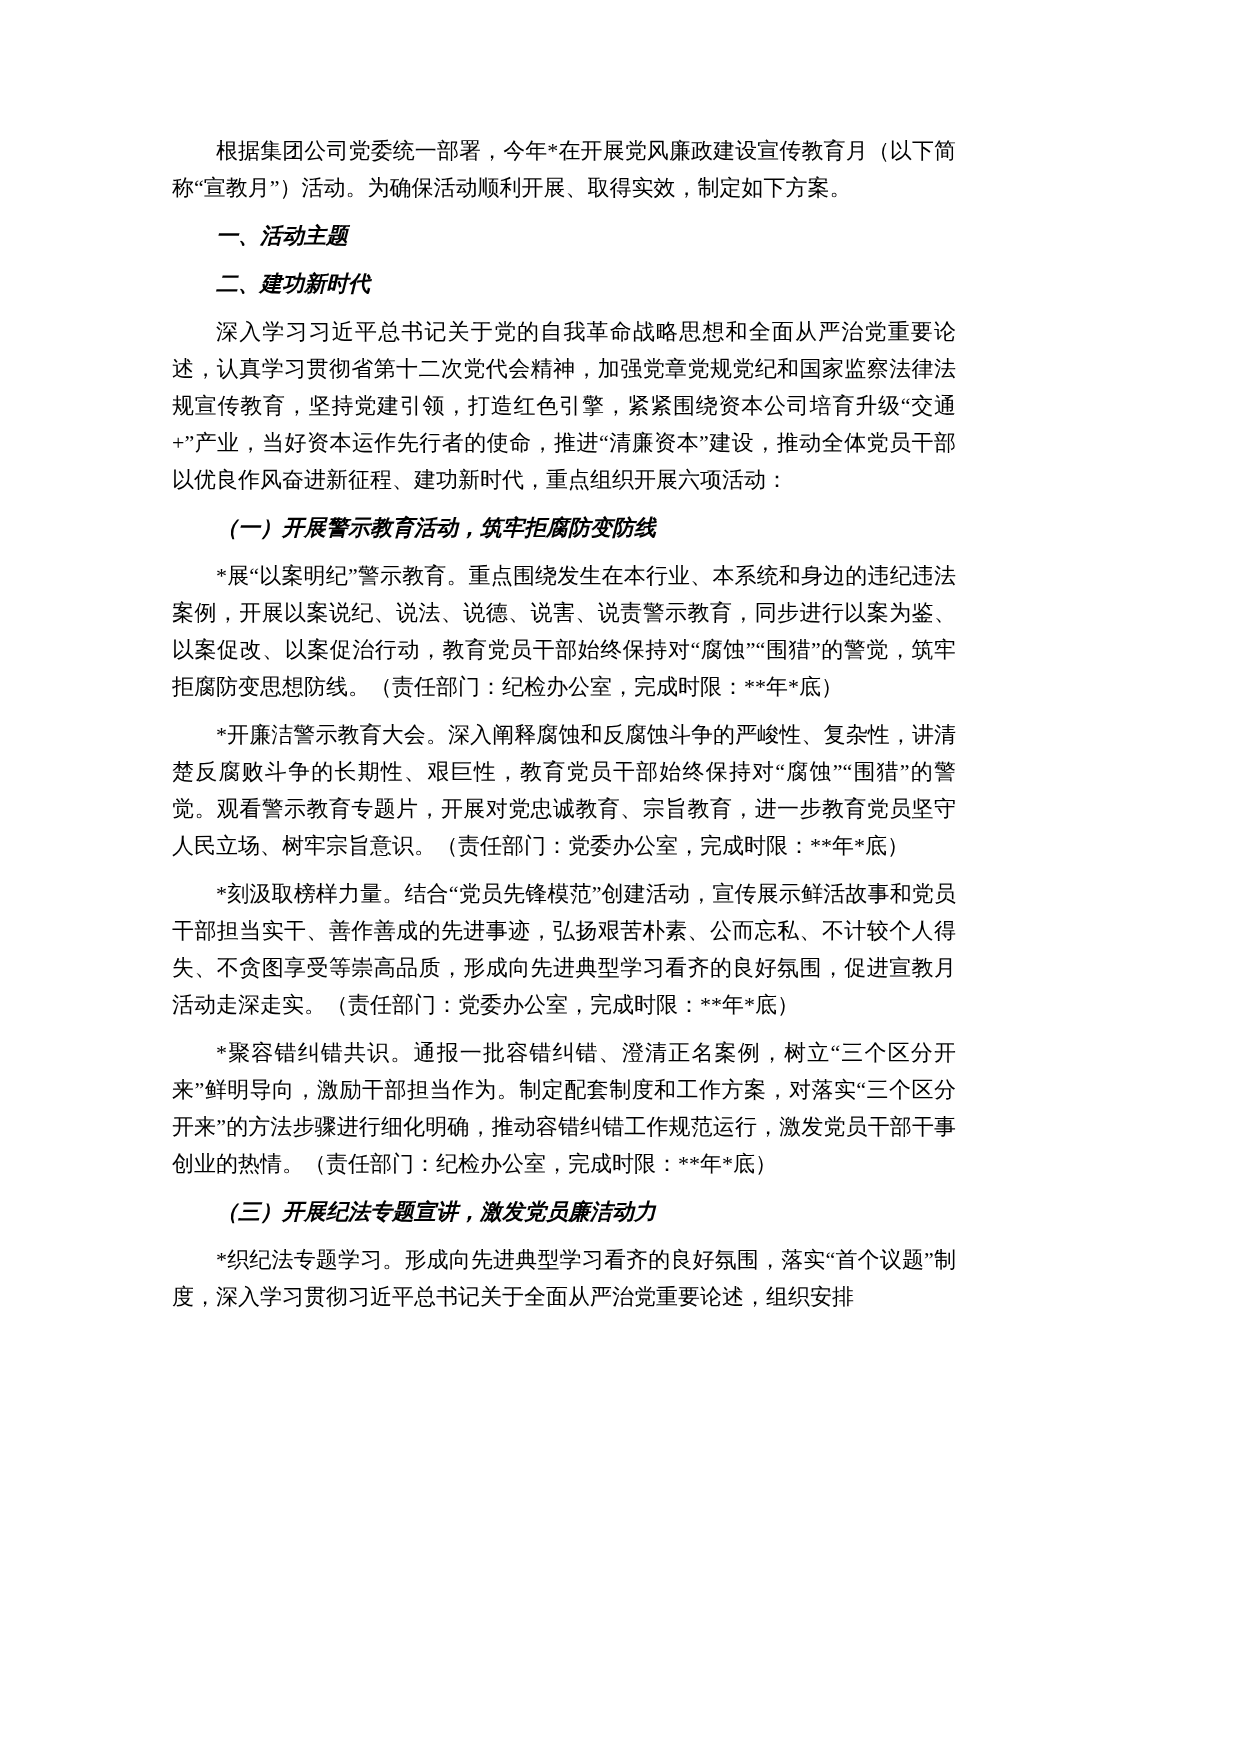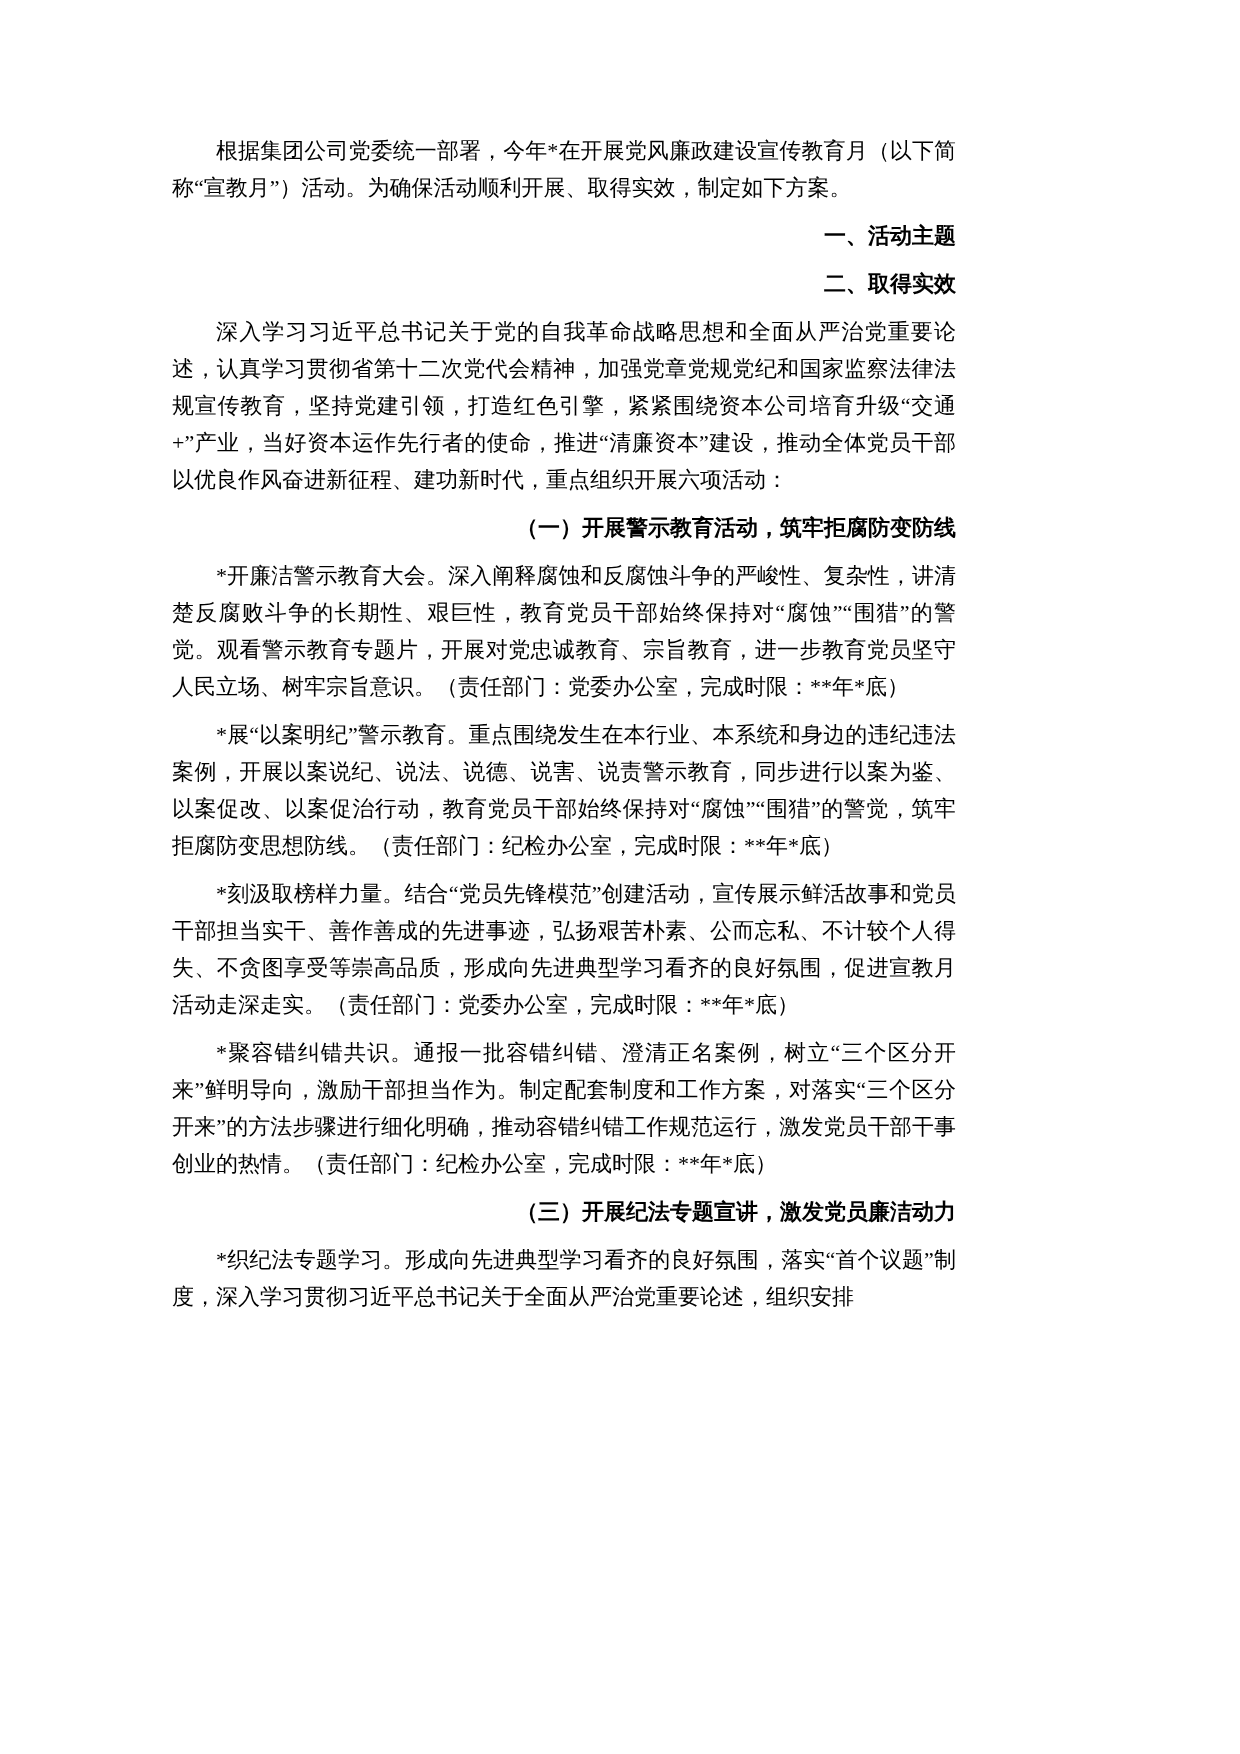--- a/index.html
+++ b/index.html
@@ -25,33 +25,34 @@
   .content p {
     margin: 0 0 11px 0;
     font-size: 22px;
     line-height: 37px;
     text-align: justify;
     text-indent: 2em;
     word-break: break-all;
   }
   .content p.heading {
     font-weight: bold;
-    text-align: right;
+    text-align: left;
+    font-style: italic;
   }
 </style>
 </head>
 <body>
 
 <div class="page">
   <div class="content">
     <p class="body">根据集团公司党委统一部署，今年*在开展党风廉政建设宣传教育月（以下简称“宣教月”）活动。为确保活动顺利开展、取得实效，制定如下方案。</p>
     <p class="heading">一、活动主题</p>
-    <p class="heading">二、取得实效</p>
+    <p class="heading">二、建功新时代</p>
     <p class="body">深入学习习近平总书记关于党的自我革命战略思想和全面从严治党重要论述，认真学习贯彻省第十二次党代会精神，加强党章党规党纪和国家监察法律法规宣传教育，坚持党建引领，打造红色引擎，紧紧围绕资本公司培育升级“交通+”产业，当好资本运作先行者的使命，推进“清廉资本”建设，推动全体党员干部以优良作风奋进新征程、建功新时代，重点组织开展六项活动：</p>
     <p class="heading">（一）开展警示教育活动，筑牢拒腐防变防线</p>
+    <p class="body">*展“以案明纪”警示教育。重点围绕发生在本行业、本系统和身边的违纪违法案例，开展以案说纪、说法、说德、说害、说责警示教育，同步进行以案为鉴、以案促改、以案促治行动，教育党员干部始终保持对“腐蚀”“围猎”的警觉，筑牢拒腐防变思想防线。（责任部门：纪检办公室，完成时限：**年*底）</p>
     <p class="body">*开廉洁警示教育大会。深入阐释腐蚀和反腐蚀斗争的严峻性、复杂性，讲清楚反腐败斗争的长期性、艰巨性，教育党员干部始终保持对“腐蚀”“围猎”的警觉。观看警示教育专题片，开展对党忠诚教育、宗旨教育，进一步教育党员坚守人民立场、树牢宗旨意识。（责任部门：党委办公室，完成时限：**年*底）</p>
-    <p class="body">*展“以案明纪”警示教育。重点围绕发生在本行业、本系统和身边的违纪违法案例，开展以案说纪、说法、说德、说害、说责警示教育，同步进行以案为鉴、以案促改、以案促治行动，教育党员干部始终保持对“腐蚀”“围猎”的警觉，筑牢拒腐防变思想防线。（责任部门：纪检办公室，完成时限：**年*底）</p>
     <p class="body">*刻汲取榜样力量。结合“党员先锋模范”创建活动，宣传展示鲜活故事和党员干部担当实干、善作善成的先进事迹，弘扬艰苦朴素、公而忘私、不计较个人得失、不贪图享受等崇高品质，形成向先进典型学习看齐的良好氛围，促进宣教月活动走深走实。（责任部门：党委办公室，完成时限：**年*底）</p>
     <p class="body">*聚容错纠错共识。通报一批容错纠错、澄清正名案例，树立“三个区分开来”鲜明导向，激励干部担当作为。制定配套制度和工作方案，对落实“三个区分开来”的方法步骤进行细化明确，推动容错纠错工作规范运行，激发党员干部干事创业的热情。（责任部门：纪检办公室，完成时限：**年*底）</p>
     <p class="heading">（三）开展纪法专题宣讲，激发党员廉洁动力</p>
     <p class="body">*织纪法专题学习。形成向先进典型学习看齐的良好氛围，落实“首个议题”制度，深入学习贯彻习近平总书记关于全面从严治党重要论述，组织安排</p>
   </div>
 </div>
 
 </body></html>

